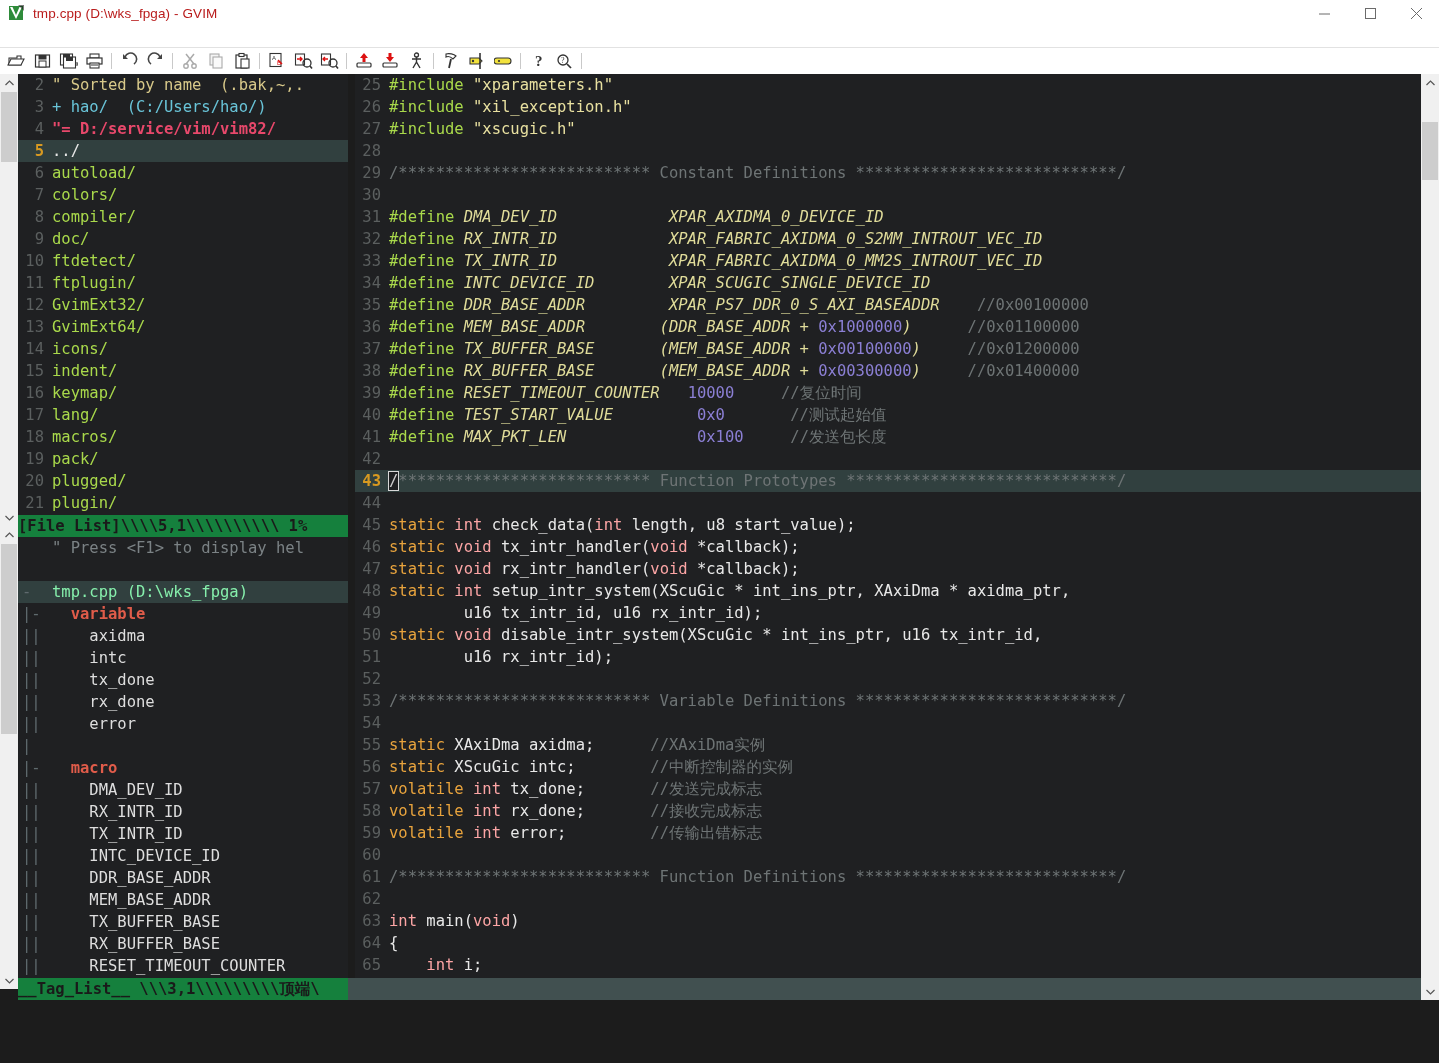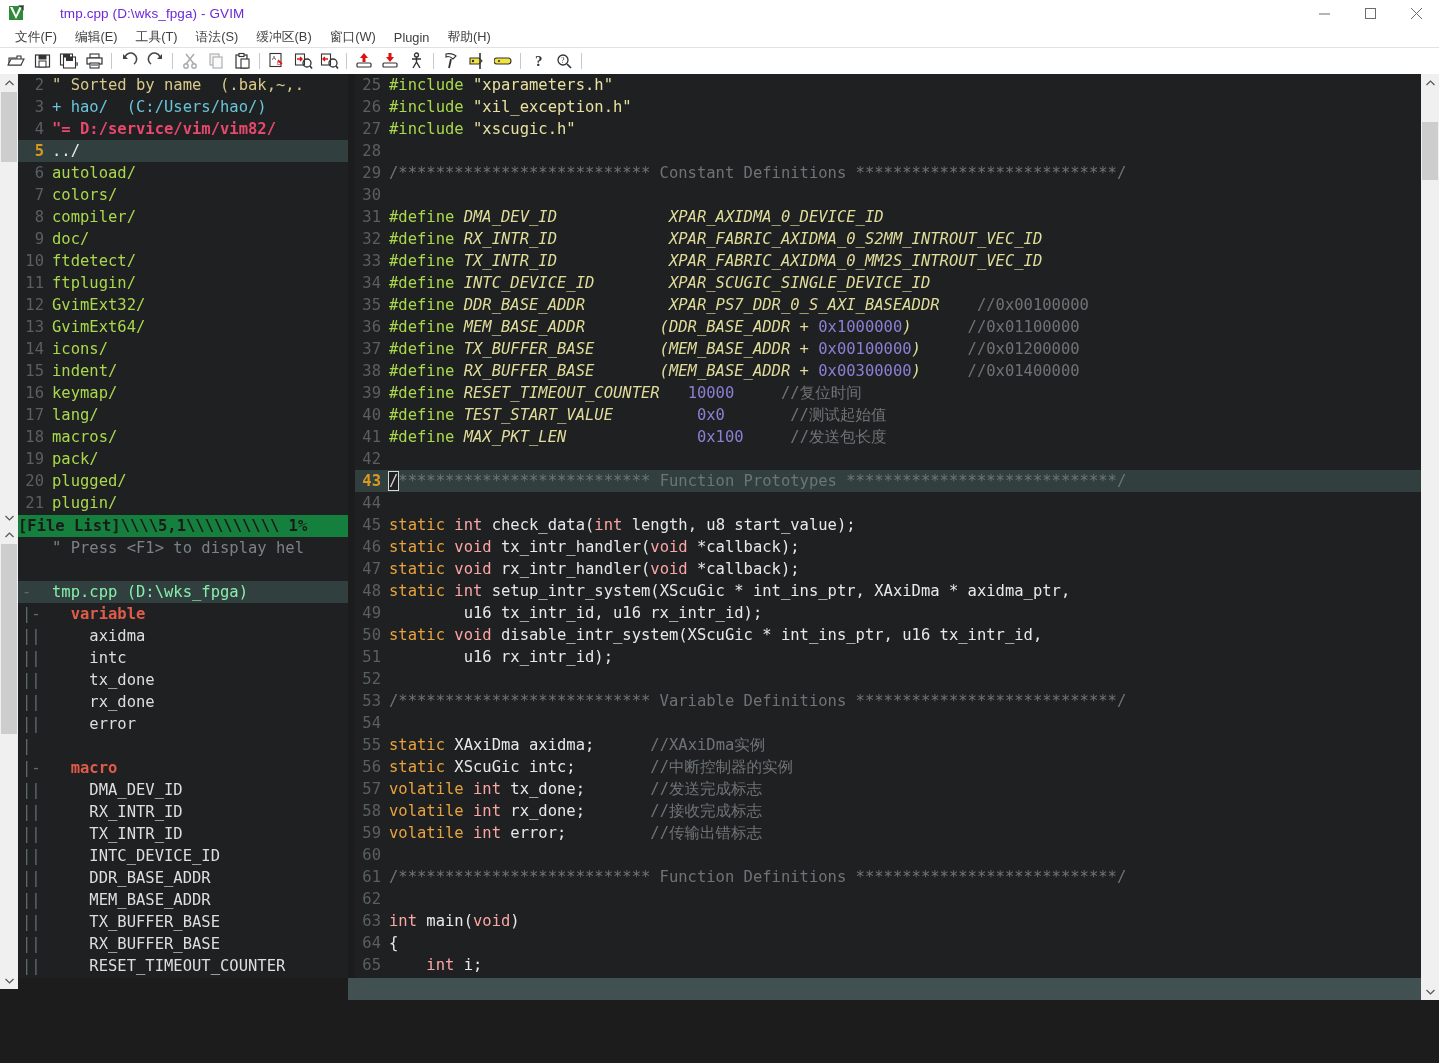--- a/index.html
+++ b/index.html
@@ -21,22 +21,22 @@
     position: absolute; top: 0; left: 0; width: 1439px; height: 26px;
     background: #ffffff;
     display: flex; align-items: center;
   }
   .title-icon {
     width: 18px; height: 18px; margin-left: 8px; margin-right: 7px;
     position: relative; flex: 0 0 auto;
   }
   .title-icon svg { display:block; }
   .title-text {
-    font-size: 13.5px; color: #6d28d9; letter-spacing: .1px;
-    font-family: "Liberation Sans", sans-serif; white-space: nowrap; margin-left: 27px;
+    font-size: 13.5px; color: #b91c1c; letter-spacing: .1px;
+    font-family: "Liberation Sans", sans-serif; white-space: nowrap;
   }
   .wincontrols {
     position: absolute; right: 0; top: 0; height: 26px; display: flex;
   }
   .wc { width: 46px; height: 26px; display:flex; align-items:center; justify-content:center; }
   .wc svg { display:block; }
 
   
   .menubar {
     position: absolute; top: 26px; left: 0; width: 1439px; height: 22px;
@@ -171,30 +171,20 @@
       </div>
       <div class="wc">
         <svg width="11" height="11" viewBox="0 0 11 11">
             <line x1="0" y1="0" x2="11" y2="11" stroke="#6b6b6b" stroke-width="1"></line>
             <line x1="11" y1="0" x2="0" y2="11" stroke="#6b6b6b" stroke-width="1"></line>
           </svg>
       </div>
     </div>
   </div>
 
-  <div class="menubar" id="menubar">
-      <div class="menu-item">文件(F)</div>
-      <div class="menu-item">编辑(E)</div>
-      <div class="menu-item">工具(T)</div>
-      <div class="menu-item">语法(S)</div>
-      <div class="menu-item">缓冲区(B)</div>
-      <div class="menu-item">窗口(W)</div>
-      <div class="menu-item">Plugin</div>
-      <div class="menu-item">帮助(H)</div>
-    </div>
   <div class="menu-sep-line"></div>
 
   <div class="toolbar">
     <div class="tb-btn">
         <svg width="19" height="18" viewBox="0 0 19 18">
           <path d="M2 6 h8 v-2 h4 v9 h-12 z" fill="#fff" stroke="#333" stroke-width="1.1"></path>
           <path d="M1 13 l3 -6 h13 l-3 6 z" fill="#fff" stroke="#333" stroke-width="1.1"></path>
         </svg>
       </div>
     <div class="tb-btn">
@@ -365,20 +355,21 @@
         <svg width="9" height="6" viewBox="0 0 9 6">
             <path d="M0.5 1 L4.5 5 L8.5 1" fill="none" stroke="#555" stroke-width="1.2"></path>
           </svg>
       </div>
     </div>
 
     <div class="panel codefont" id="filelist-panel" style="left:18px; top:0; width:330px; height:441px;"><div class="row"><span class="lnum">2</span><span class="c-netrwcom">" Sorted by name  (.bak,~,.</span></div><div class="row"><span class="lnum">3</span><span class="c-netrwplus">+ hao/  (C:/Users/hao/)</span></div><div class="row"><span class="lnum">4</span><span class="c-netrwcur">"= D:/service/vim/vim82/</span></div><div class="row cursorline"><span class="lnum lnum-cur">5</span><span class="c-ident">../</span></div><div class="row"><span class="lnum">6</span><span class="c-dir">autoload/</span></div><div class="row"><span class="lnum">7</span><span class="c-dir">colors/</span></div><div class="row"><span class="lnum">8</span><span class="c-dir">compiler/</span></div><div class="row"><span class="lnum">9</span><span class="c-dir">doc/</span></div><div class="row"><span class="lnum">10</span><span class="c-dir">ftdetect/</span></div><div class="row"><span class="lnum">11</span><span class="c-dir">ftplugin/</span></div><div class="row"><span class="lnum">12</span><span class="c-dir">GvimExt32/</span></div><div class="row"><span class="lnum">13</span><span class="c-dir">GvimExt64/</span></div><div class="row"><span class="lnum">14</span><span class="c-dir">icons/</span></div><div class="row"><span class="lnum">15</span><span class="c-dir">indent/</span></div><div class="row"><span class="lnum">16</span><span class="c-dir">keymap/</span></div><div class="row"><span class="lnum">17</span><span class="c-dir">lang/</span></div><div class="row"><span class="lnum">18</span><span class="c-dir">macros/</span></div><div class="row"><span class="lnum">19</span><span class="c-dir">pack/</span></div><div class="row"><span class="lnum">20</span><span class="c-dir">plugged/</span></div><div class="row"><span class="lnum">21</span><span class="c-dir">plugin/</span></div></div>
     <div class="statusline" id="filelist-status" style="left:18px; top:441px; width:330px;">[File List]\\\\5,1\\\\\\\\\\ 1%</div>
 
     <div class="panel codefont" id="taglist-panel" style="left:18px; top:463px; width:330px; height:441px;"><div class="row"><span class="c-tree" style="display: inline-block; width: 34px; padding-left: 4px;"></span><span class="c-help">" Press &lt;F1&gt; to display hel</span></div><div class="row"><span class="c-tree" style="display: inline-block; width: 34px; padding-left: 4px;"></span><span class="c-tagname"></span></div><div class="row cursorline"><span class="c-tree" style="display: inline-block; width: 34px; padding-left: 4px;">-</span><span class="c-tagfile">tmp.cpp (D:\wks_fpga)</span></div><div class="row"><span class="c-tree" style="display: inline-block; width: 34px; padding-left: 4px;">|-</span><span class="c-tagtitle">  variable</span></div><div class="row"><span class="c-tree" style="display: inline-block; width: 34px; padding-left: 4px;">||</span><span class="c-tagname">    axidma</span></div><div class="row"><span class="c-tree" style="display: inline-block; width: 34px; padding-left: 4px;">||</span><span class="c-tagname">    intc</span></div><div class="row"><span class="c-tree" style="display: inline-block; width: 34px; padding-left: 4px;">||</span><span class="c-tagname">    tx_done</span></div><div class="row"><span class="c-tree" style="display: inline-block; width: 34px; padding-left: 4px;">||</span><span class="c-tagname">    rx_done</span></div><div class="row"><span class="c-tree" style="display: inline-block; width: 34px; padding-left: 4px;">||</span><span class="c-tagname">    error</span></div><div class="row"><span class="c-tree" style="display: inline-block; width: 34px; padding-left: 4px;">|</span><span class="c-tagname"></span></div><div class="row"><span class="c-tree" style="display: inline-block; width: 34px; padding-left: 4px;">|-</span><span class="c-tagtitle">  macro</span></div><div class="row"><span class="c-tree" style="display: inline-block; width: 34px; padding-left: 4px;">||</span><span class="c-tagname">    DMA_DEV_ID</span></div><div class="row"><span class="c-tree" style="display: inline-block; width: 34px; padding-left: 4px;">||</span><span class="c-tagname">    RX_INTR_ID</span></div><div class="row"><span class="c-tree" style="display: inline-block; width: 34px; padding-left: 4px;">||</span><span class="c-tagname">    TX_INTR_ID</span></div><div class="row"><span class="c-tree" style="display: inline-block; width: 34px; padding-left: 4px;">||</span><span class="c-tagname">    INTC_DEVICE_ID</span></div><div class="row"><span class="c-tree" style="display: inline-block; width: 34px; padding-left: 4px;">||</span><span class="c-tagname">    DDR_BASE_ADDR</span></div><div class="row"><span class="c-tree" style="display: inline-block; width: 34px; padding-left: 4px;">||</span><span class="c-tagname">    MEM_BASE_ADDR</span></div><div class="row"><span class="c-tree" style="display: inline-block; width: 34px; padding-left: 4px;">||</span><span class="c-tagname">    TX_BUFFER_BASE</span></div><div class="row"><span class="c-tree" style="display: inline-block; width: 34px; padding-left: 4px;">||</span><span class="c-tagname">    RX_BUFFER_BASE</span></div><div class="row"><span class="c-tree" style="display: inline-block; width: 34px; padding-left: 4px;">||</span><span class="c-tagname">    RESET_TIMEOUT_COUNTER</span></div><div class="row"><span class="c-tree" style="display: inline-block; width: 34px; padding-left: 4px;">||</span><span class="c-tagname"></span></div></div>
+    <div class="statusline" id="taglist-status" style="left:18px; top:904px; width:330px;">__Tag_List__ \\\3,1\\\\\\\\\顶端\</div>
 
     <div class="gap" style="left:348px; top:0; width:7px; height:904px;"></div>
 
     <div class="panel codefont" id="editor-panel" style="left:355px; top:0; width:1066px; height:904px;"><div class="row"><span class="lnum">25</span><span class="c-pre">#include </span><span class="c-str">"xparameters.h"</span></div><div class="row"><span class="lnum">26</span><span class="c-pre">#include </span><span class="c-str">"xil_exception.h"</span></div><div class="row"><span class="lnum">27</span><span class="c-pre">#include </span><span class="c-str">"xscugic.h"</span></div><div class="row"><span class="lnum">28</span></div><div class="row"><span class="lnum">29</span><span class="c-comment">/*************************** Constant Definitions ****************************/</span></div><div class="row"><span class="lnum">30</span></div><div class="row"><span class="lnum">31</span><span class="c-pre">#define </span><span class="c-def">DMA_DEV_ID            XPAR_AXIDMA_0_DEVICE_ID</span></div><div class="row"><span class="lnum">32</span><span class="c-pre">#define </span><span class="c-def">RX_INTR_ID            XPAR_FABRIC_AXIDMA_0_S2MM_INTROUT_VEC_ID</span></div><div class="row"><span class="lnum">33</span><span class="c-pre">#define </span><span class="c-def">TX_INTR_ID            XPAR_FABRIC_AXIDMA_0_MM2S_INTROUT_VEC_ID</span></div><div class="row"><span class="lnum">34</span><span class="c-pre">#define </span><span class="c-def">INTC_DEVICE_ID        XPAR_SCUGIC_SINGLE_DEVICE_ID</span></div><div class="row"><span class="lnum">35</span><span class="c-pre">#define </span><span class="c-def">DDR_BASE_ADDR         XPAR_PS7_DDR_0_S_AXI_BASEADDR</span><span class="c-def">    </span><span class="c-comment">//0x00100000</span></div><div class="row"><span class="lnum">36</span><span class="c-pre">#define </span><span class="c-def">MEM_BASE_ADDR        (DDR_BASE_ADDR + </span><span class="c-num">0x1000000</span><span class="c-def">)</span><span class="c-def">      </span><span class="c-comment">//0x01100000</span></div><div class="row"><span class="lnum">37</span><span class="c-pre">#define </span><span class="c-def">TX_BUFFER_BASE       (MEM_BASE_ADDR + </span><span class="c-num">0x00100000</span><span class="c-def">)</span><span class="c-def">     </span><span class="c-comment">//0x01200000</span></div><div class="row"><span class="lnum">38</span><span class="c-pre">#define </span><span class="c-def">RX_BUFFER_BASE       (MEM_BASE_ADDR + </span><span class="c-num">0x00300000</span><span class="c-def">)</span><span class="c-def">     </span><span class="c-comment">//0x01400000</span></div><div class="row"><span class="lnum">39</span><span class="c-pre">#define </span><span class="c-def">RESET_TIMEOUT_COUNTER   </span><span class="c-num">10000</span><span class="c-def">     </span><span class="c-comment">//复位时间</span></div><div class="row"><span class="lnum">40</span><span class="c-pre">#define </span><span class="c-def">TEST_START_VALUE         </span><span class="c-num">0x0</span><span class="c-def">       </span><span class="c-comment">//测试起始值</span></div><div class="row"><span class="lnum">41</span><span class="c-pre">#define </span><span class="c-def">MAX_PKT_LEN              </span><span class="c-num">0x100</span><span class="c-def">     </span><span class="c-comment">//发送包长度</span></div><div class="row"><span class="lnum">42</span></div><div class="row cursorline"><span class="lnum lnum-cur">43</span><span class="c-cursorchar">/</span><span class="c-comment">*************************** Function Prototypes *****************************/</span></div><div class="row"><span class="lnum">44</span></div><div class="row"><span class="lnum">45</span><span class="c-kw">static </span><span class="c-type">int</span><span class="c-ident"> check_data(</span><span class="c-type">int</span><span class="c-ident"> length, u8 start_value);</span></div><div class="row"><span class="lnum">46</span><span class="c-kw">static </span><span class="c-type">void</span><span class="c-ident"> tx_intr_handler(</span><span class="c-type">void</span><span class="c-ident"> *callback);</span></div><div class="row"><span class="lnum">47</span><span class="c-kw">static </span><span class="c-type">void</span><span class="c-ident"> rx_intr_handler(</span><span class="c-type">void</span><span class="c-ident"> *callback);</span></div><div class="row"><span class="lnum">48</span><span class="c-kw">static </span><span class="c-type">int</span><span class="c-ident"> setup_intr_system(XScuGic * int_ins_ptr, XAxiDma * axidma_ptr,</span></div><div class="row"><span class="lnum">49</span><span class="c-ident">        u16 tx_intr_id, u16 rx_intr_id);</span></div><div class="row"><span class="lnum">50</span><span class="c-kw">static </span><span class="c-type">void</span><span class="c-ident"> disable_intr_system(XScuGic * int_ins_ptr, u16 tx_intr_id,</span></div><div class="row"><span class="lnum">51</span><span class="c-ident">        u16 rx_intr_id);</span></div><div class="row"><span class="lnum">52</span></div><div class="row"><span class="lnum">53</span><span class="c-comment">/*************************** Variable Definitions ****************************/</span></div><div class="row"><span class="lnum">54</span></div><div class="row"><span class="lnum">55</span><span class="c-kw">static </span><span class="c-ident">XAxiDma axidma;</span><span class="c-ident">      </span><span class="c-comment">//XAxiDma实例</span></div><div class="row"><span class="lnum">56</span><span class="c-kw">static </span><span class="c-ident">XScuGic intc;</span><span class="c-ident">        </span><span class="c-comment">//中断控制器的实例</span></div><div class="row"><span class="lnum">57</span><span class="c-kw">volatile </span><span class="c-type">int</span><span class="c-ident"> tx_done;</span><span class="c-ident">       </span><span class="c-comment">//发送完成标志</span></div><div class="row"><span class="lnum">58</span><span class="c-kw">volatile </span><span class="c-type">int</span><span class="c-ident"> rx_done;</span><span class="c-ident">       </span><span class="c-comment">//接收完成标志</span></div><div class="row"><span class="lnum">59</span><span class="c-kw">volatile </span><span class="c-type">int</span><span class="c-ident"> error;</span><span class="c-ident">         </span><span class="c-comment">//传输出错标志</span></div><div class="row"><span class="lnum">60</span></div><div class="row"><span class="lnum">61</span><span class="c-comment">/*************************** Function Definitions ****************************/</span></div><div class="row"><span class="lnum">62</span></div><div class="row"><span class="lnum">63</span><span class="c-type">int</span><span class="c-ident"> main(</span><span class="c-type">void</span><span class="c-ident">)</span></div><div class="row"><span class="lnum">64</span><span class="c-ident">{</span></div><div class="row"><span class="lnum">65</span><span class="c-ident">    </span><span class="c-type">int</span><span class="c-ident"> i;</span></div></div>
 
     <div class="statusline active" style="left:348px; top:904px; width:1073px;">
       
       
       
     </div>

